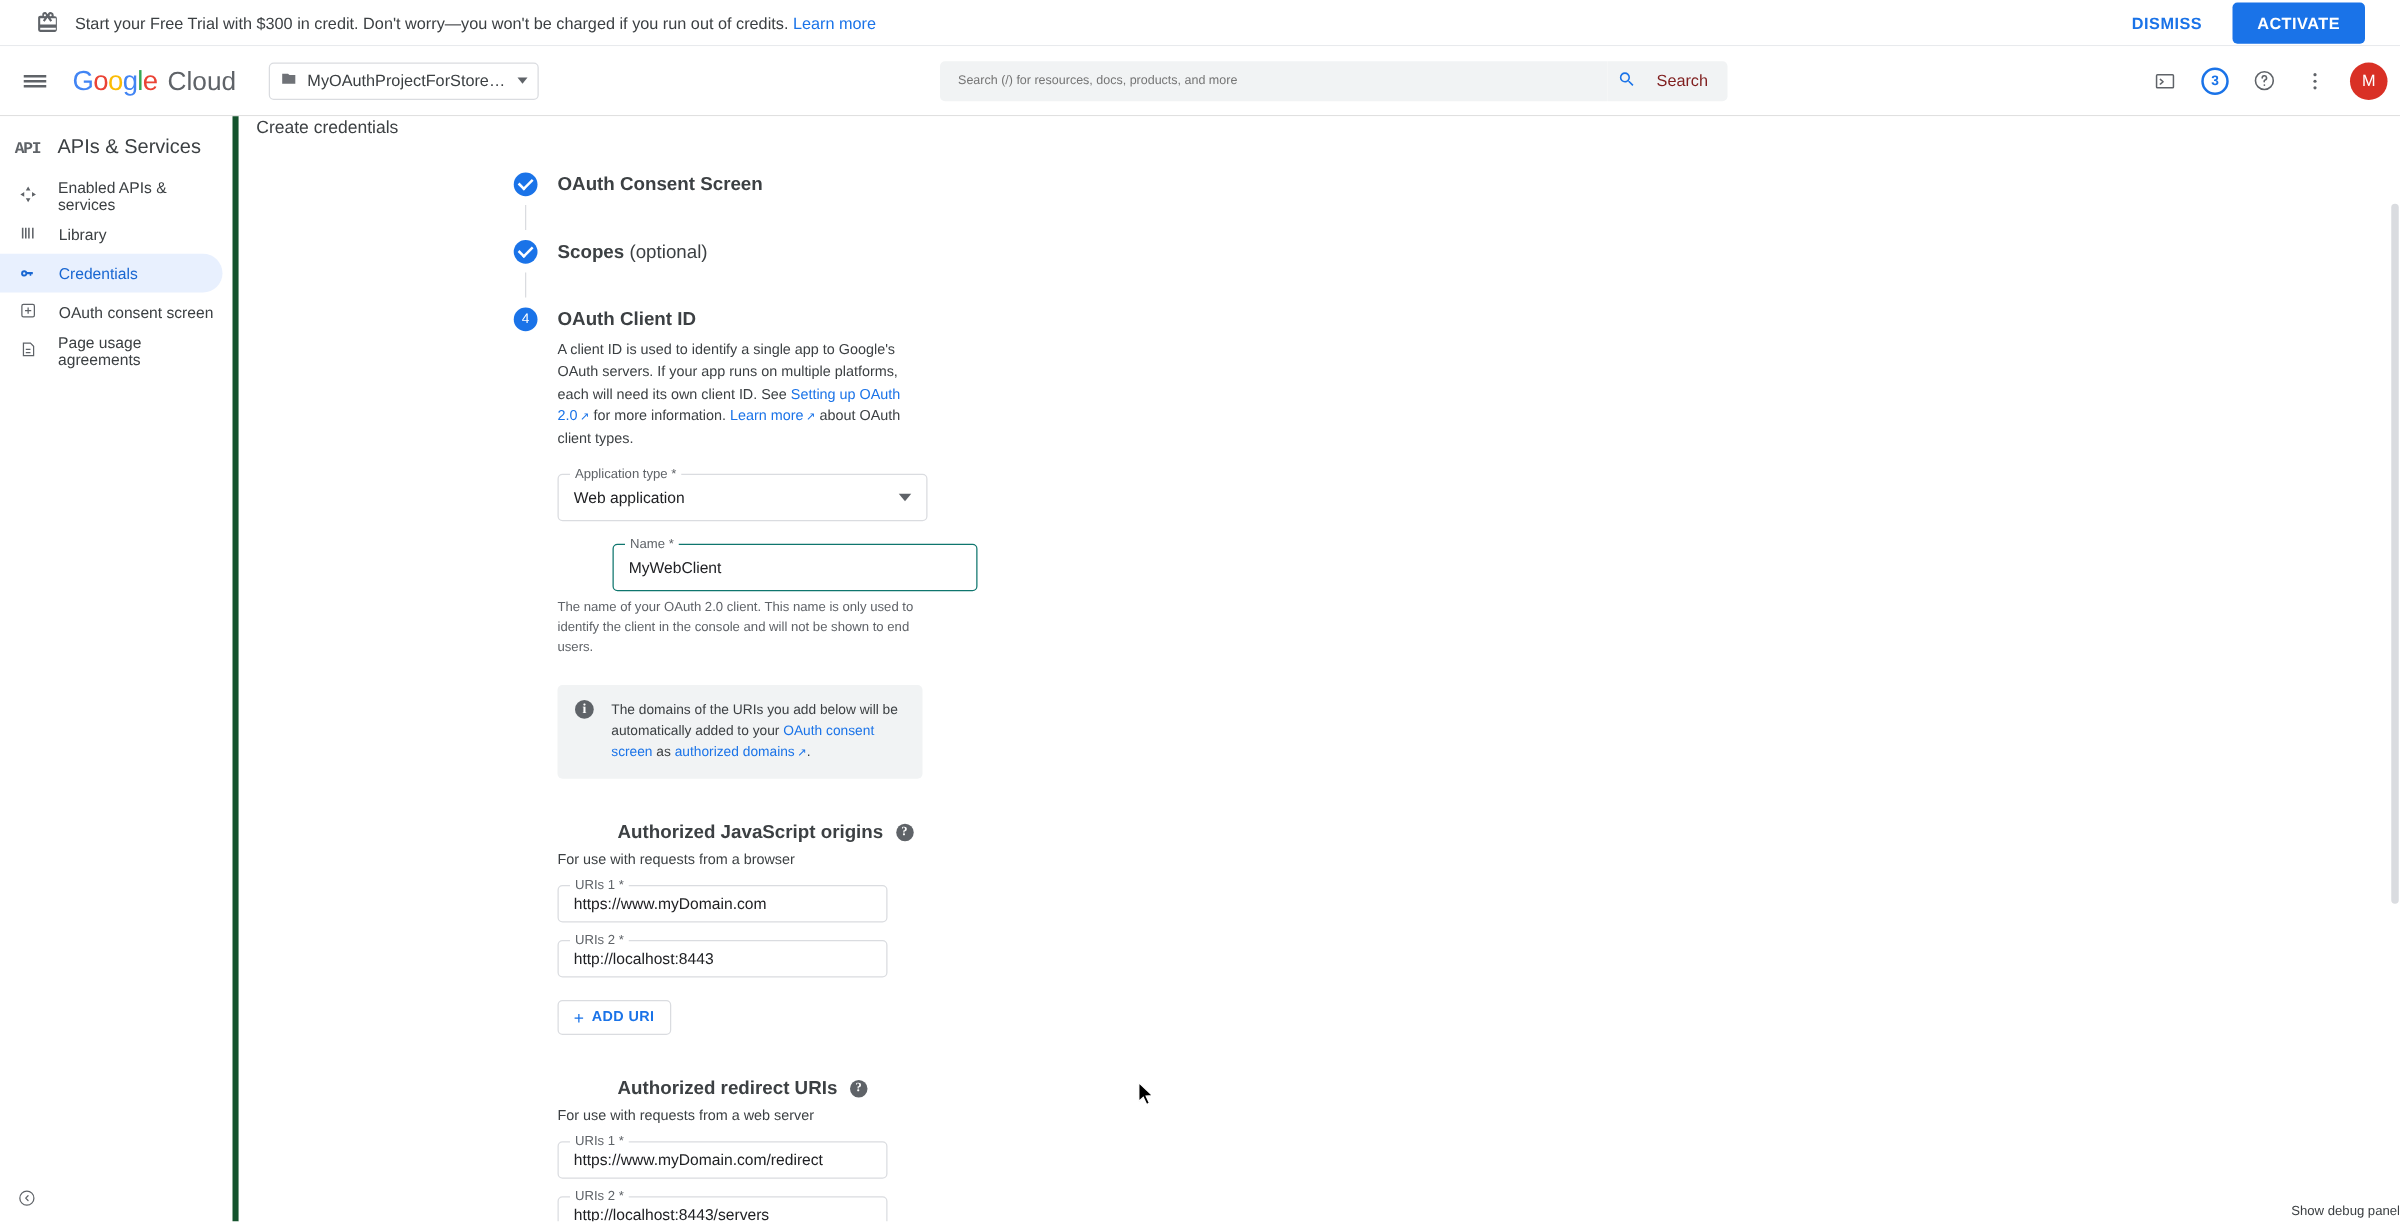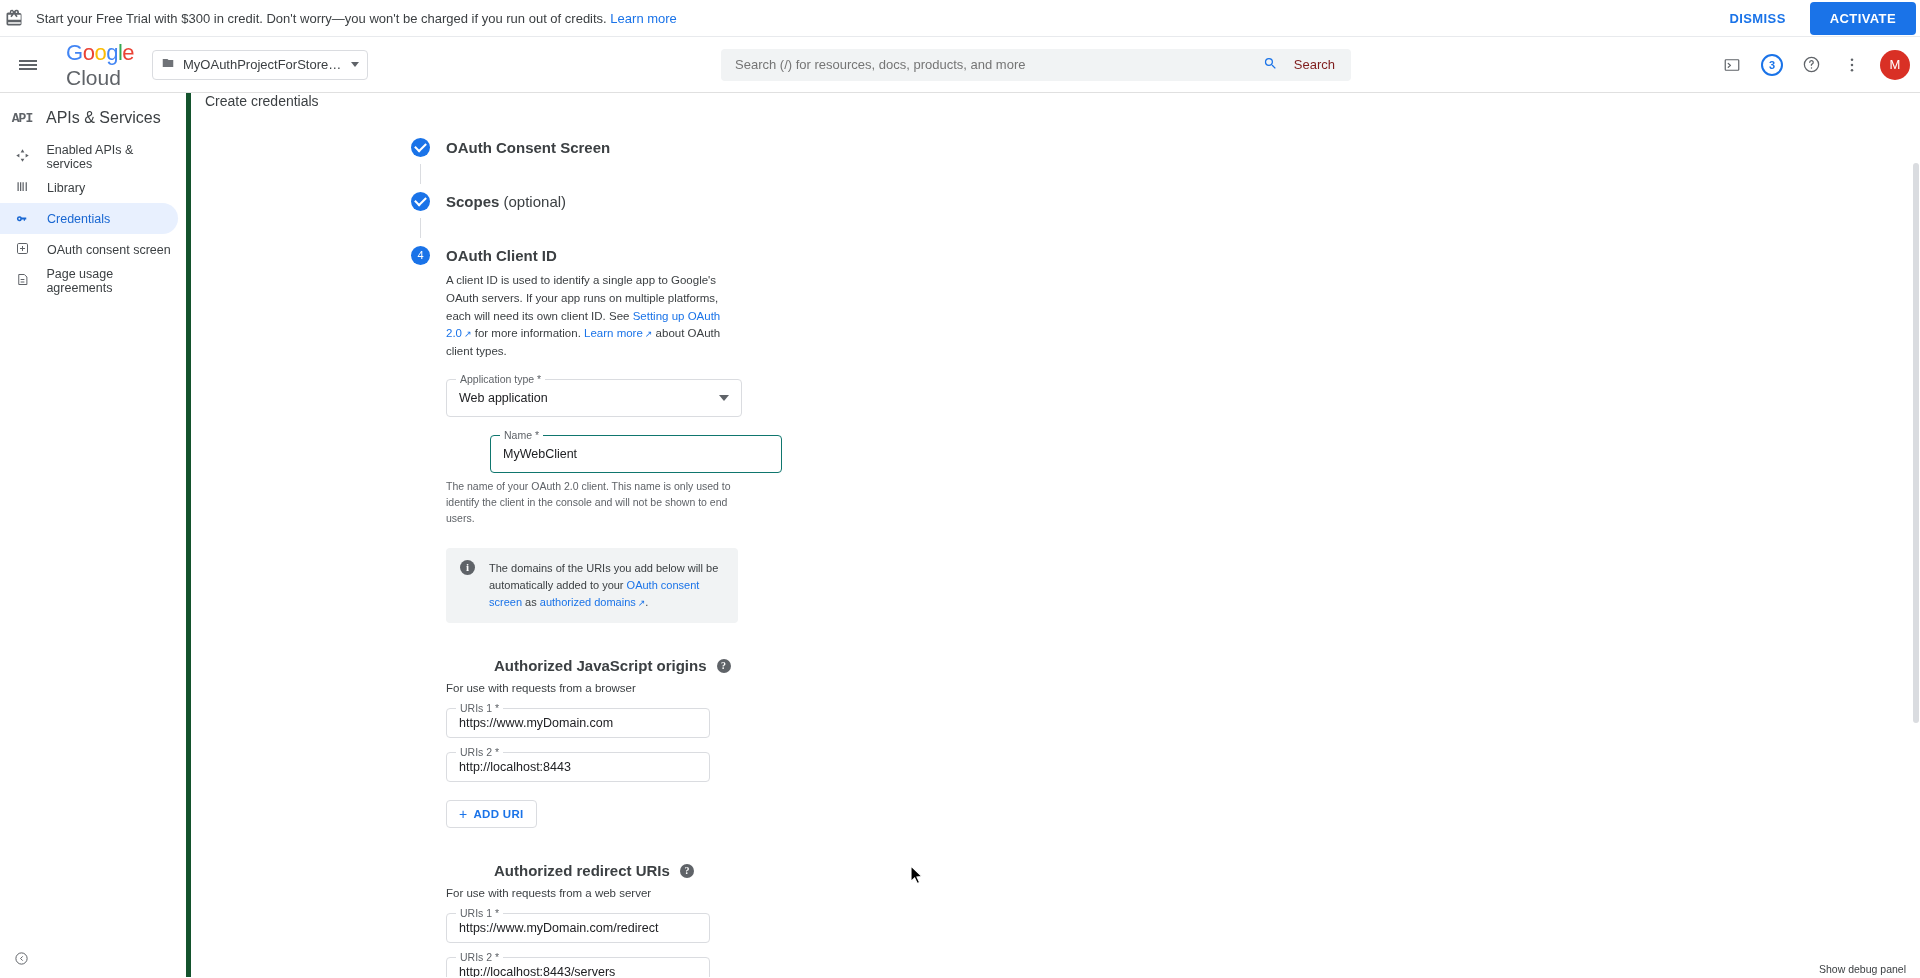--- a/index.html
+++ b/index.html
@@ -12,21 +12,21 @@
     color: #3c4043;
   }
   body { position: relative; }
 
   
   .promo-bar {
     height: 37px;
     background: #fff;
     display: flex;
     align-items: center;
-    padding: 0 4px;
+    padding: 0 28px;
     border-bottom: 1px solid #e8eaed;
     font-size: 13px;
   }
   .promo-icon { width: 20px; height: 20px; margin-right: 12px; color: #5f6368; flex: 0 0 auto; }
   .promo-text { color: #3c4043; font-size: 13px; }
   .promo-text a { color: #1a73e8; text-decoration: none; }
   .promo-right { margin-left: auto; display: flex; align-items: center; gap: 12px; }
   .btn-text {
     background: none; border: none; color: #1a73e8;
     font-size: 13px; font-weight: 600; letter-spacing: .4px;
@@ -49,21 +49,21 @@
     background: #fff;
   }
   .hamburger {
     width: 48px; height: 48px;
     display: flex; align-items: center; justify-content: center;
     cursor: pointer;
   }
   .hamburger span { display: block; width: 18px; height: 2px; background: #5f6368; margin: 2px 0; }
   .logo {
     display: flex; align-items: baseline; margin-left: 6px; margin-right: 26px;
-    cursor: pointer; user-select: none; flex-direction: column;
+    cursor: pointer; user-select: none;
   }
   .logo .g-word { font-size: 22px; letter-spacing: -.5px; }
   .logo .g-word span:nth-child(1) { color: #4285f4; }
   .logo .g-word span:nth-child(2) { color: #ea4335; }
   .logo .g-word span:nth-child(3) { color: #fbbc05; }
   .logo .g-word span:nth-child(4) { color: #4285f4; }
   .logo .g-word span:nth-child(5) { color: #34a853; }
   .logo .g-word span:nth-child(6) { color: #ea4335; }
   .logo .cloud-word { font-size: 21px; color: #5f6368; margin-left: 8px; }
 
@@ -83,21 +83,21 @@
   }
 
   .search-wrap {
     display: flex; align-items: center;
     margin: 0 auto;
     width: 630px;
   }
   .search-box {
     flex: 1; height: 32px; background: #f1f3f4;
     border-radius: 4px 0 0 4px; display: flex; align-items: center;
-    padding: 0 14px; font-size: 13px; color: #5f6368;
+    padding: 0 14px; font-size: 10px; color: #5f6368;
     border: none; outline: none; width: 100%;
     font-family: "Liberation Sans", sans-serif;
   }
   .search-btn {
     height: 32px; background: #f1f3f4; border: none; border-radius: 0 4px 4px 0;
     display: flex; align-items: center; gap: 16px; padding: 0 16px 0 8px;
     color: #7f1d1d; font-size: 13px; font-weight: 500; cursor: pointer;
     font-family: "Liberation Sans", sans-serif;
   }
   .header-right { display: flex; align-items: center; gap: 4px; margin-left: 10px; }
@@ -261,21 +261,21 @@
     position: absolute; right: 0; top: 0; width: 8px; height: 100%;
     background: transparent;
   }
   .scrollbar .thumb {
     position: absolute; top: 70px; left: 1px; width: 6px; height: 560px;
     background: #dadce0; border-radius: 3px;
   }
 
   
   .debug-panel {
-    position: absolute; right: 14px; bottom: 2px;
+    position: absolute; right: 0; bottom: 2px;
     font-size: 10.5px; color: #3c4043; cursor: pointer;
   }
 
   
   .cursor {
     position: absolute; left: 719px; top: 772px;
     width: 14px; height: 21px; pointer-events: none;
   }
 </style>
 </head>

